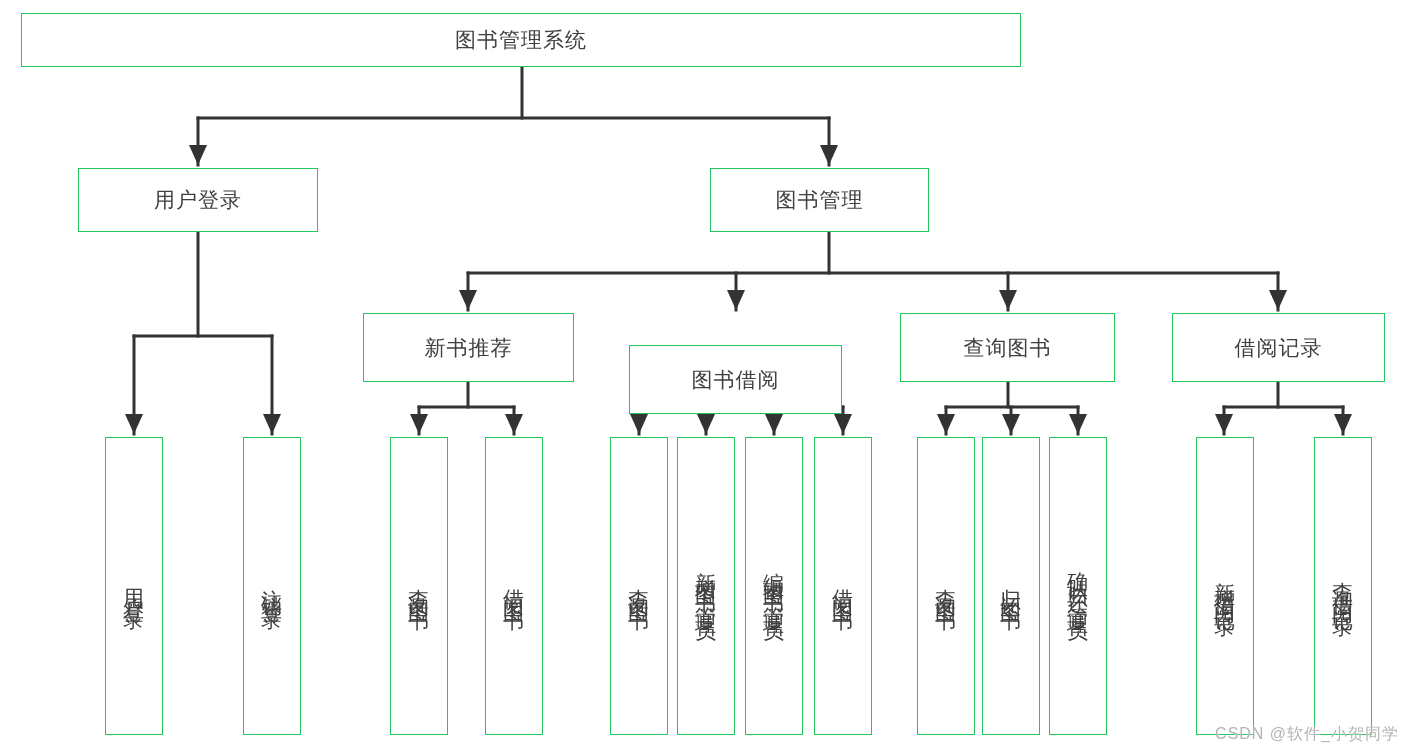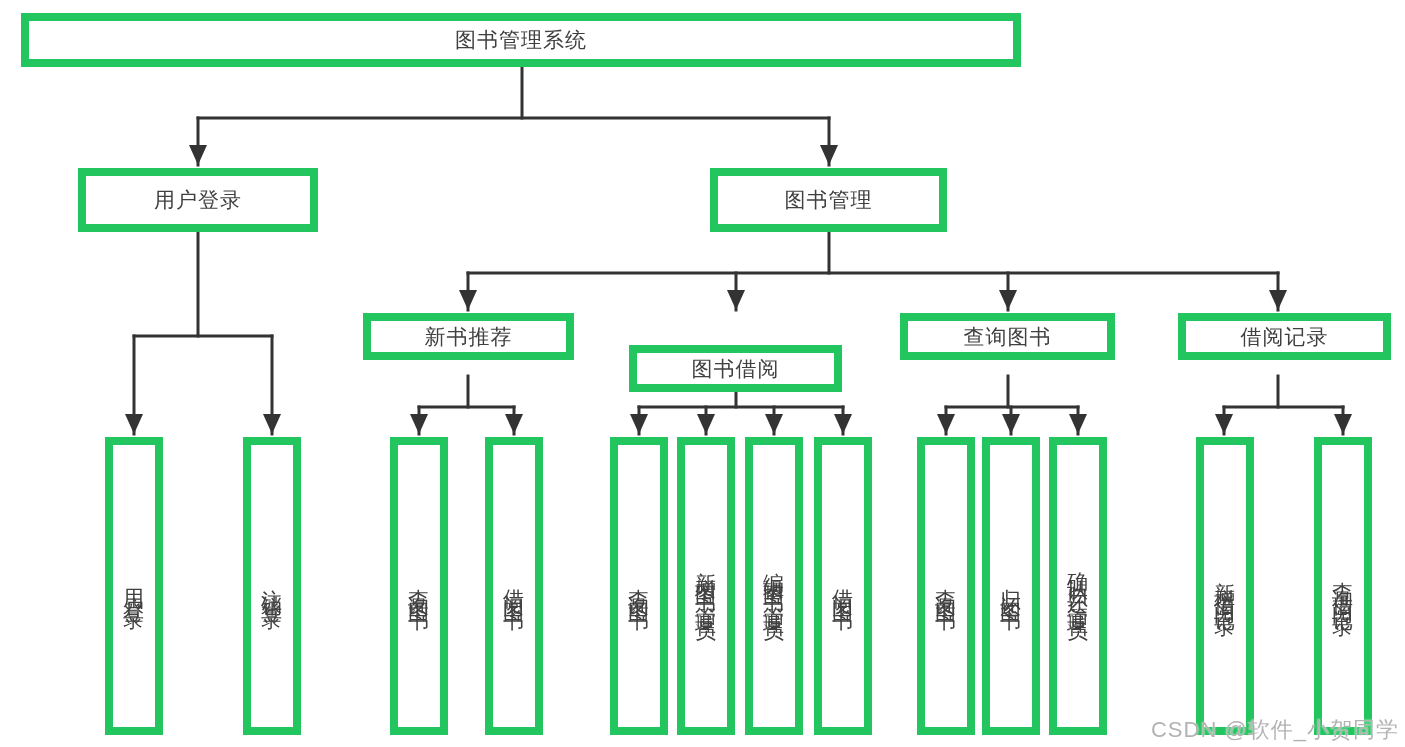--- a/index.html
+++ b/index.html
@@ -8,43 +8,43 @@
     width:1405px;height:747px;
     background:#ffffff;
     font-family:"Liberation Sans","DejaVu Sans",sans-serif;
     overflow:hidden;
   }
   #connectors{position:absolute;left:0;top:0;width:1405px;height:747px;}
   .node{
     position:absolute;
     box-sizing:border-box;
     background:#ffffff;
-    border:8px solid #22c55e;
+    border:1px solid #22c55e;
     color:#404040;
     display:flex;align-items:center;justify-content:center;
     font-size:21px;
     letter-spacing:1px;
     white-space:nowrap;
   }
   .leaf{
     top:437px;width:58px;height:298px;
   }
   .leaf .vtext{
     writing-mode:vertical-rl;
     text-orientation:upright;
     letter-spacing:7px;
     line-height:1;
     font-size:21px;
   }
   .lvl2{top:168px;height:64px;}
-  .lvl3{top:313px;height:47px;}
+  .lvl3{top:313px;height:69px;}
   #watermark{
     position:absolute;
     right:6px;bottom:2px;
-    font-size:22px;
+    font-size:16px;
     color:#b3b3b3;
     letter-spacing:1px;
     text-shadow:0 0 2px #ffffff;
   }
 </style>
 </head>
 <body>
 
 <div id="canvas">
 
@@ -94,26 +94,26 @@
       <line x1="1278" y1="376" x2="1278" y2="407"></line>
       <line x1="1224" y1="407" x2="1343" y2="407"></line>
       <line x1="1224" y1="407" x2="1224" y2="434" marker-end="url(#arrow)"></line>
       <line x1="1343" y1="407" x2="1343" y2="434" marker-end="url(#arrow)"></line>
     </g>
   </svg>
 
   <div class="node" style="left:21px;top:13px;width:1000px;height:54px;">图书管理系统</div>
 
   <div class="node lvl2" style="left:78px;width:240px;">用户登录</div>
-  <div class="node lvl2" style="left:710px;width:237px;">图书管理</div>
+  <div class="node lvl2" style="left:710px;width:219px;">图书管理</div>
 
   <div class="node lvl3" style="left:363px;width:211px;">新书推荐</div>
   <div class="node lvl3" style="left:629px;width:213px;margin-top:32px;">图书借阅</div>
   <div class="node lvl3" style="left:900px;width:215px;">查询图书</div>
-  <div class="node lvl3" style="left:1172px;width:213px;margin-left:6px;">借阅记录</div>
+  <div class="node lvl3" style="left:1172px;width:213px;">借阅记录</div>
 
   <div class="node leaf" style="left:105px;">
     <span class="vtext">用户登录</span>
   </div>
   <div class="node leaf" style="left:243px;">
     <span class="vtext">注销登录</span>
   </div>
 
   <div class="node leaf" style="left:390px;">
     <span class="vtext">查询图书</span>

